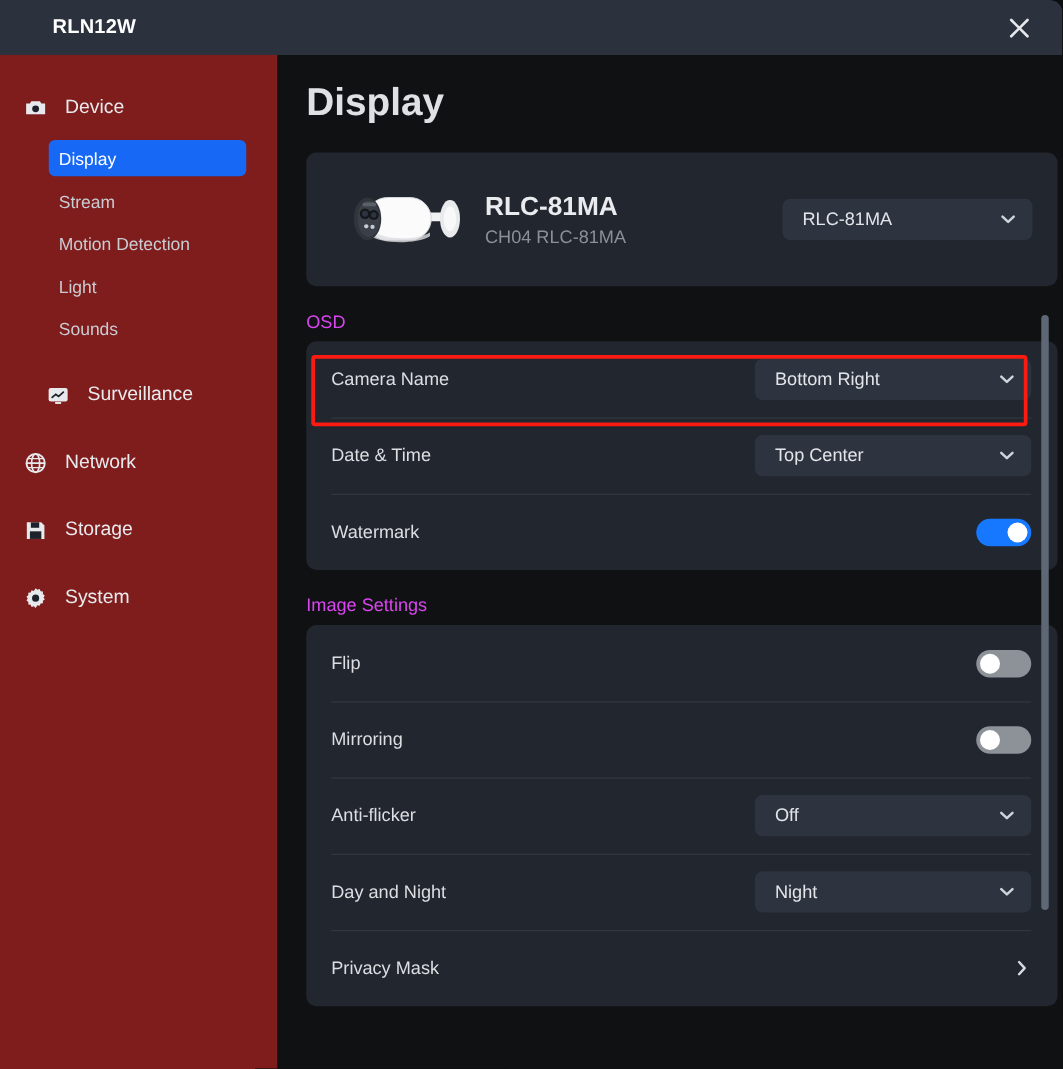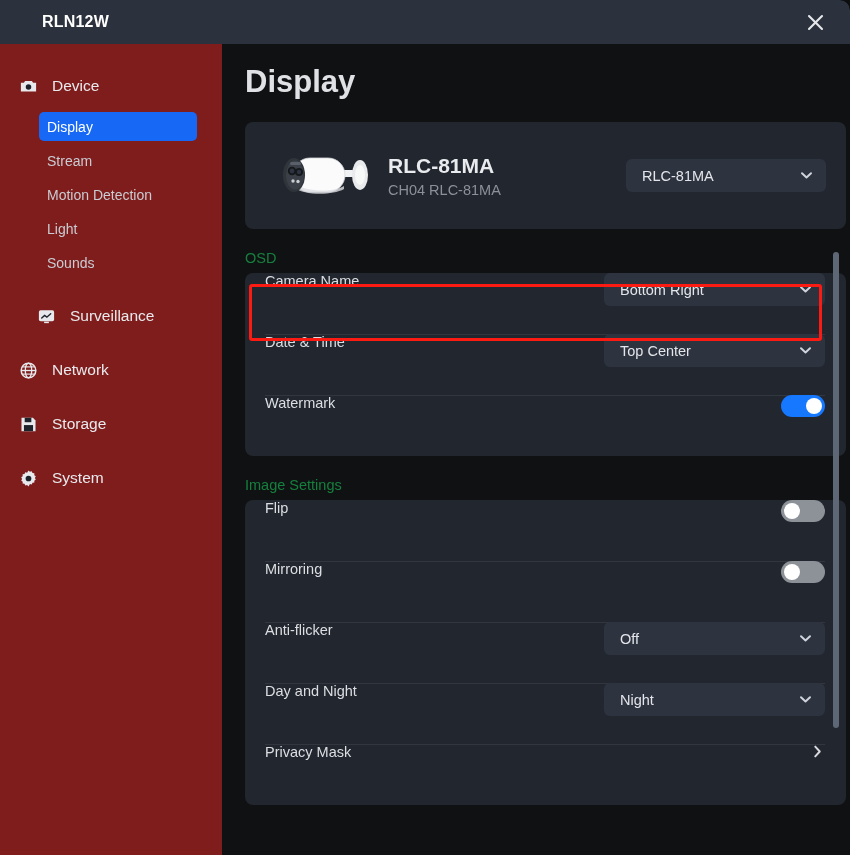--- a/index.html
+++ b/index.html
@@ -131,27 +131,27 @@
     color: #e3e5e9;
     font-size: 14.5px;
     cursor: pointer;
     user-select: none;
   }
   .select .val { flex: 1; }
   .select .chev { margin-left: 12px; display: flex; align-items: center; color: #cfd3da; }
   .cam-select { width: 200px; }
 
   .section-label {
-    color: #15803d;
+    color: #d946ef;
     font-size: 14.5px;
     margin: 21px 0 7px 23px;
   }
 
   .row {
-    display: flex; align-items: flex-start;
+    display: flex; align-items: center;
     height: 61px;
     padding: 0 21px 0 20px;
     position: relative;
   }
   .row + .row::before {
     content: "";
     position: absolute; top: 0; left: 20px; right: 21px;
     height: 1px;
     background: #32363f;
   }

